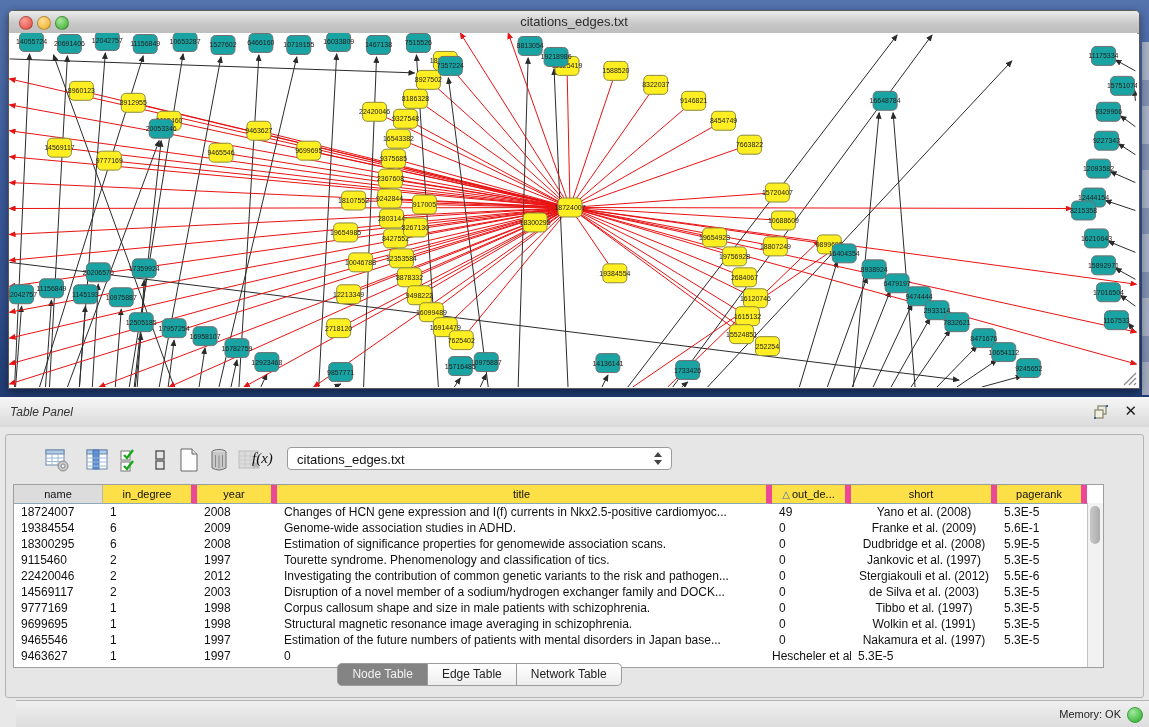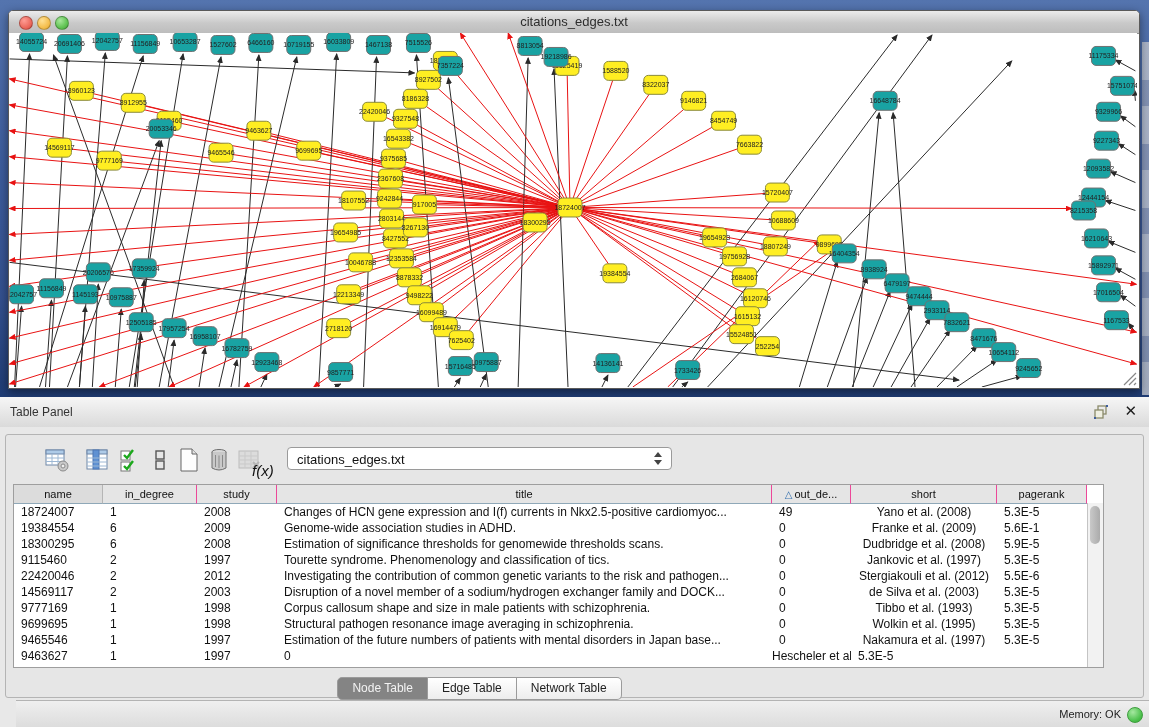--- a/index.html
+++ b/index.html
@@ -23,57 +23,57 @@
   #graph-wrap{position:absolute;left:0;top:22px;width:1128px;height:354px;background:#ffffff;overflow:hidden;}
   #graph-svg{display:block;}
   .e-k{stroke:#2a2a2a;stroke-width:1;}
   .e-r{stroke:#e81212;stroke-width:1;}
   .n-y{fill:#ffee22;stroke:#8a8a3a;stroke-width:1;}
   .n-t{fill:#19a3a3;stroke:#6f6f6f;stroke-width:1;}
   .n-lbl{font-size:7px;fill:#222;text-anchor:middle;font-family:"Liberation Sans",sans-serif;}
   #resize-grip{position:absolute;right:2px;bottom:2px;width:16px;height:16px;}
   
   #tp-header{position:absolute;left:0;top:397px;width:1149px;height:30px;
-    background:linear-gradient(180deg,#f6f6f6,#dadada);border-bottom:1px solid #ababab;}
+    background:linear-gradient(180deg,#f6f6f6,#dadada);border-bottom:1px solid #ababab;font-style:italic;}
   #tp-title{position:absolute;left:10px;top:8px;font-size:12px;color:#333;}
   #tp-float{position:absolute;right:40px;top:7px;width:16px;height:16px;cursor:pointer;}
   #tp-close{position:absolute;right:12px;top:5px;font-size:15px;font-weight:bold;color:#1a1a1a;cursor:pointer;}
   
   #panel-body{position:absolute;left:0;top:427px;width:1149px;height:273px;background:#e8e8e8;}
   #panel-inset{position:absolute;left:5px;top:7px;width:1137px;height:262px;
     border:1px solid #b4b4b4;border-radius:3px;background:#e6e6e6;}
   #toolbar{position:absolute;left:0;top:20px;height:28px;width:1149px;}
   .tb-icon{position:absolute;top:0;width:26px;height:26px;cursor:pointer;}
-  #fx-label{position:absolute;left:252px;top:15px;font-family:Liberation Sans, sans-serif;
+  #fx-label{position:absolute;left:252px;top:3px;font-family:Liberation Serif, serif;
     font-style:italic;font-size:15px;color:#111;cursor:pointer;}
   #table-combo{position:absolute;left:287px;top:0px;width:385px;height:23px;background:#fff;
     border:1px solid #9a9a9a;border-radius:4px;font-size:13px;color:#111;line-height:23px;
     padding-left:9px;box-sizing:border-box;cursor:pointer;}
   #combo-arrows{position:absolute;right:8px;top:4px;width:9px;height:14px;}
   #combo-arrows .up{width:0;height:0;border-left:4px solid transparent;border-right:4px solid transparent;
     border-bottom:5px solid #444;margin-bottom:3px;}
   #combo-arrows .dn{width:0;height:0;border-left:4px solid transparent;border-right:4px solid transparent;
     border-top:5px solid #444;}
   
   #tbl{position:absolute;left:13px;top:57px;width:1091px;height:184px;background:#fff;
     border:1px solid #9e9e9e;box-sizing:border-box;overflow:hidden;}
   #tbl-grid{display:grid;grid-template-columns:89px 94px 80px 495px 79px 146px 90px;}
   .hc{height:18px;line-height:18px;font-size:11px;text-align:center;color:#111;
-    background:#e5e5e5;border-right:1px solid #ec4899;border-bottom:1px solid #8fa8b8;
+    background:#fde047;border-right:6px solid #ec4899;border-bottom:1px solid #8fa8b8;
     overflow:hidden;white-space:nowrap;cursor:pointer;}
   .hc.first{background:#dcdcdc;border-right:1px solid #b5b5b5;}
   .sort-tri{color:#3b74b0;font-size:10px;margin-right:2px;}
   .dc{height:16px;line-height:16px;font-size:12px;color:#111;white-space:nowrap;overflow:hidden;
     padding-left:7px;cursor:default;}
   .dc.center{text-align:center;padding-left:0;}
   #tbl-scroll{position:absolute;right:0;top:18px;width:15px;bottom:0;background:#f2f2f2;border-left:1px solid #c4c4c4;}
   #tbl-thumb{position:absolute;left:2px;top:3px;width:10px;height:38px;border-radius:5px;
     background:linear-gradient(90deg,#c9c9c9,#ababab);cursor:pointer;}
   
-  #tab-bar{position:absolute;left:0;top:250px;width:959px;height:22px;display:flex;justify-content:center;}
+  #tab-bar{position:absolute;left:0;top:236px;width:959px;height:22px;display:flex;justify-content:center;}
   .seg{height:21px;line-height:21px;font-size:12px;padding:0 14px;border:1px solid #9b9b9b;
     background:linear-gradient(180deg,#ffffff,#ededed);color:#222;cursor:pointer;border-left-width:0;}
   .seg.first{border-radius:5px 0 0 5px;border-left-width:1px;}
   .seg.last{border-radius:0 5px 5px 0;text-align:right;}
   .seg.sel{background:#848484;color:#f3f3f3;}
   
   #status-bar{position:absolute;left:16px;top:700px;width:1149px;height:27px;
     background:linear-gradient(180deg,#efefef,#dcdcdc);border-top:1px solid #b3b3b3;}
   #mem-label{position:absolute;right:44px;top:7px;font-size:11px;color:#222;}
   #mem-dot{position:absolute;right:22px;top:6px;width:14px;height:14px;border-radius:50%;
@@ -515,21 +515,21 @@
         <div class="up"></div>
           <div class="dn"></div>
       </div>
     </div>
   </div>
 
   <div id="tbl">
     <div id="tbl-grid">
         <div class="hc first">name</div>
         <div class="hc">in_degree</div>
-        <div class="hc">study</div>
+        <div class="hc">year</div>
         <div class="hc">title</div>
         <div class="hc"><span class="sort-tri">△</span>out_de...</div>
         <div class="hc">short</div>
         <div class="hc">pagerank</div>
         <div class="dc">18724007</div>
         <div class="dc">1</div>
         <div class="dc">2008</div>
         <div class="dc">Changes of HCN gene expression and I(f) currents in Nkx2.5-positive cardiomyoc...</div>
         <div class="dc">49</div>
         <div class="dc center">Yano et al. (2008)</div>
@@ -537,21 +537,21 @@
         <div class="dc">19384554</div>
         <div class="dc">6</div>
         <div class="dc">2009</div>
         <div class="dc">Genome-wide association studies in ADHD.</div>
         <div class="dc">0</div>
         <div class="dc center">Franke et al. (2009)</div>
         <div class="dc">5.6E-1</div>
         <div class="dc">18300295</div>
         <div class="dc">6</div>
         <div class="dc">2008</div>
-        <div class="dc">Estimation of significance thresholds for genomewide thresholds scans.</div>
+        <div class="dc">Estimation of significance properties for genomewide association scans.</div>
         <div class="dc">0</div>
         <div class="dc center">Dudbridge et al. (2008)</div>
         <div class="dc">5.9E-5</div>
         <div class="dc">9115460</div>
         <div class="dc">2</div>
         <div class="dc">1997</div>
         <div class="dc">Tourette syndrome. Phenomenology and classification of tics.</div>
         <div class="dc">0</div>
         <div class="dc center">Jankovic et al. (1997)</div>
         <div class="dc">5.3E-5</div>
@@ -567,28 +567,28 @@
         <div class="dc">2003</div>
         <div class="dc">Disruption of a novel member of a sodium/hydrogen exchanger family and DOCK...</div>
         <div class="dc">0</div>
         <div class="dc center">de Silva et al. (2003)</div>
         <div class="dc">5.3E-5</div>
         <div class="dc">9777169</div>
         <div class="dc">1</div>
         <div class="dc">1998</div>
         <div class="dc">Corpus callosum shape and size in male patients with schizophrenia.</div>
         <div class="dc">0</div>
-        <div class="dc center">Tibbo et al. (1993)</div>
+        <div class="dc center">Tibbo et al. (1997)</div>
         <div class="dc">5.3E-5</div>
         <div class="dc">9699695</div>
         <div class="dc">1</div>
         <div class="dc">1998</div>
-        <div class="dc">Structural pathogen resonance image averaging in schizophrenia.</div>
-        <div class="dc">0</div>
-        <div class="dc center">Wolkin et al. (1995)</div>
+        <div class="dc">Structural magnetic resonance image averaging in schizophrenia.</div>
+        <div class="dc">0</div>
+        <div class="dc center">Wolkin et al. (1991)</div>
         <div class="dc">5.3E-5</div>
         <div class="dc">9465546</div>
         <div class="dc">1</div>
         <div class="dc">1997</div>
         <div class="dc">Estimation of the future numbers of patients with mental disorders in Japan base...</div>
         <div class="dc">0</div>
         <div class="dc center">Nakamura et al. (1997)</div>
         <div class="dc">5.3E-5</div>
         <div class="dc">9463627</div>
         <div class="dc">1</div>

